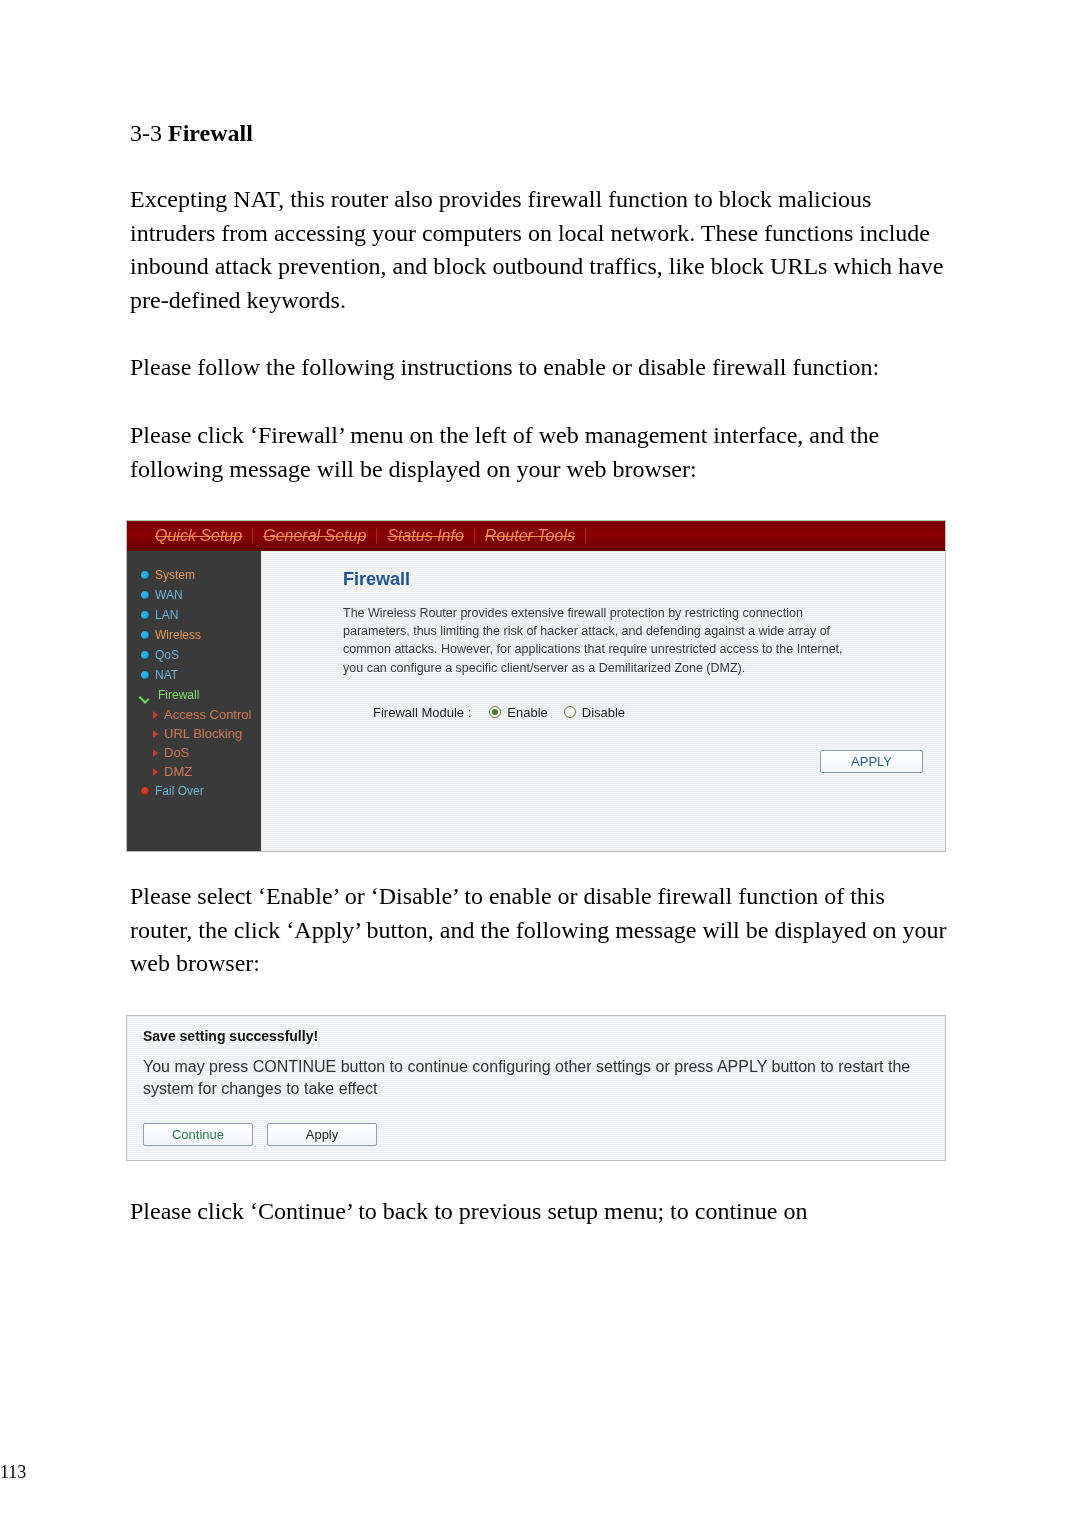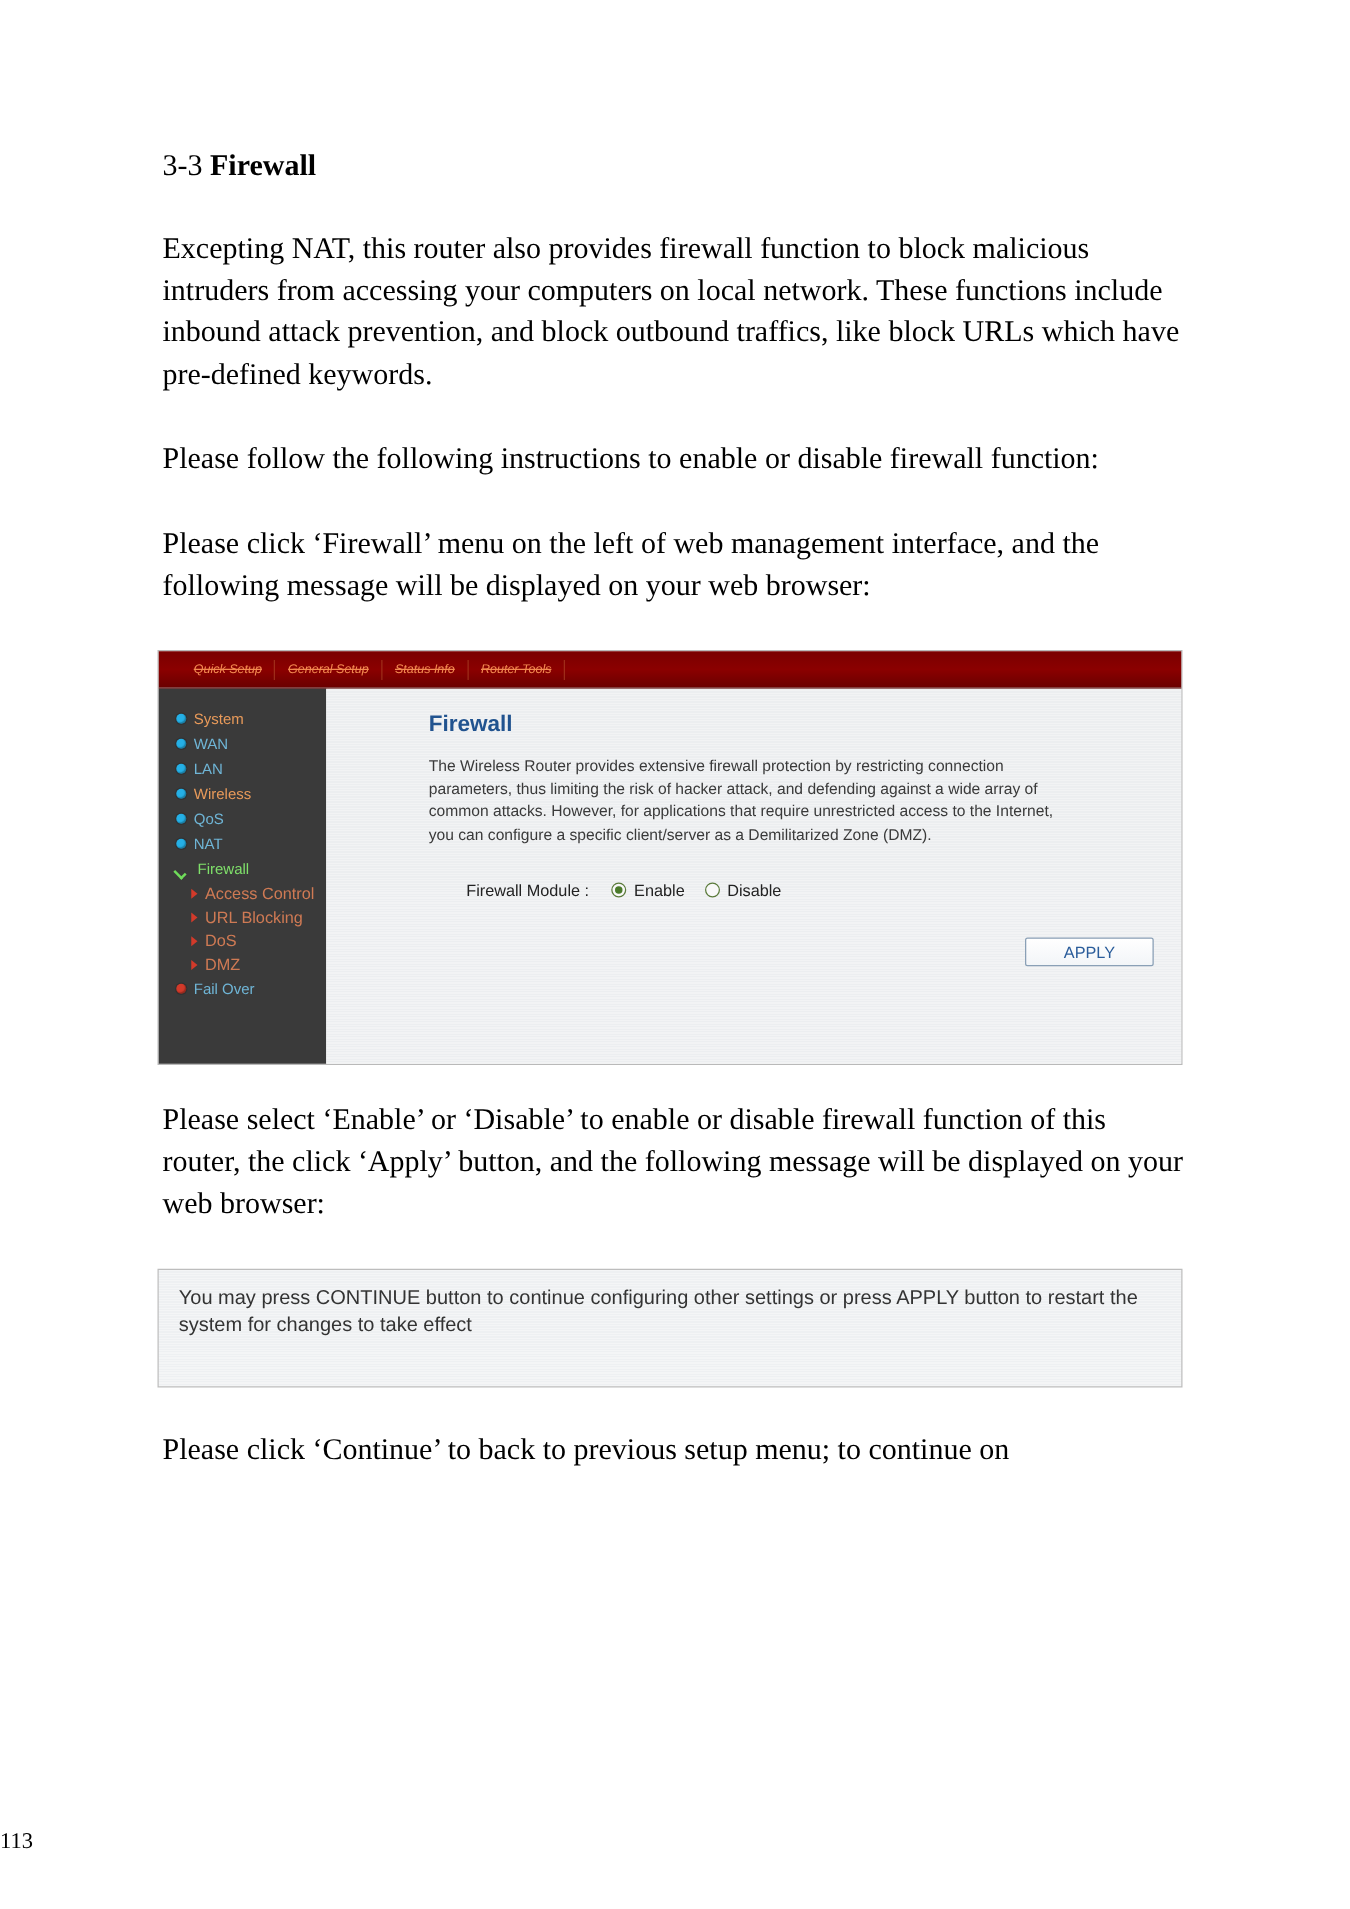--- a/index.html
+++ b/index.html
@@ -35,21 +35,21 @@
   .topbar {
     background: linear-gradient(#7a0000, #8b0000 50%, #6a0000);
     border-bottom: 1px solid #530000;
     height: 30px;
     display: flex;
     align-items: center;
     padding-left: 18px;
   }
   .toptab {
     color: #ff9a5a;
-    font-size: 10px;
+    font-size: 16px;
     font-style: italic;
     text-decoration: line-through;
     padding: 0 10px;
     position: relative;
     opacity: .9;
   }
   .topdiv {
     width: 1px;
     height: 16px;
     background: #b04a2a;
@@ -302,18 +302,23 @@
       <div class="apply-row">
         <span class="btn">APPLY</span>
       </div>
     </div>
   </div>
 </div>
 
 <p class="para">Please select ‘Enable’ or ‘Disable’ to enable or disable firewall function of this router, the click ‘Apply’ button, and the following message will be displayed on your web browser:</p>
 
 <div class="shot2">
+  <div class="save-title">Save setting successfully!</div>
   <div class="save-desc">You may press CONTINUE button to continue configuring other settings or press APPLY button to restart the system for changes to take effect</div>
+  <div class="save-buttons">
+    <span class="btn2 continue">Continue</span>
+    <span class="btn2 apply">Apply</span>
+  </div>
 </div>
 
 <p class="para">Please click ‘Continue’ to back to previous setup menu; to continue on</p>
 
 <div class="pagenum">113</div>
 
 </body></html>

